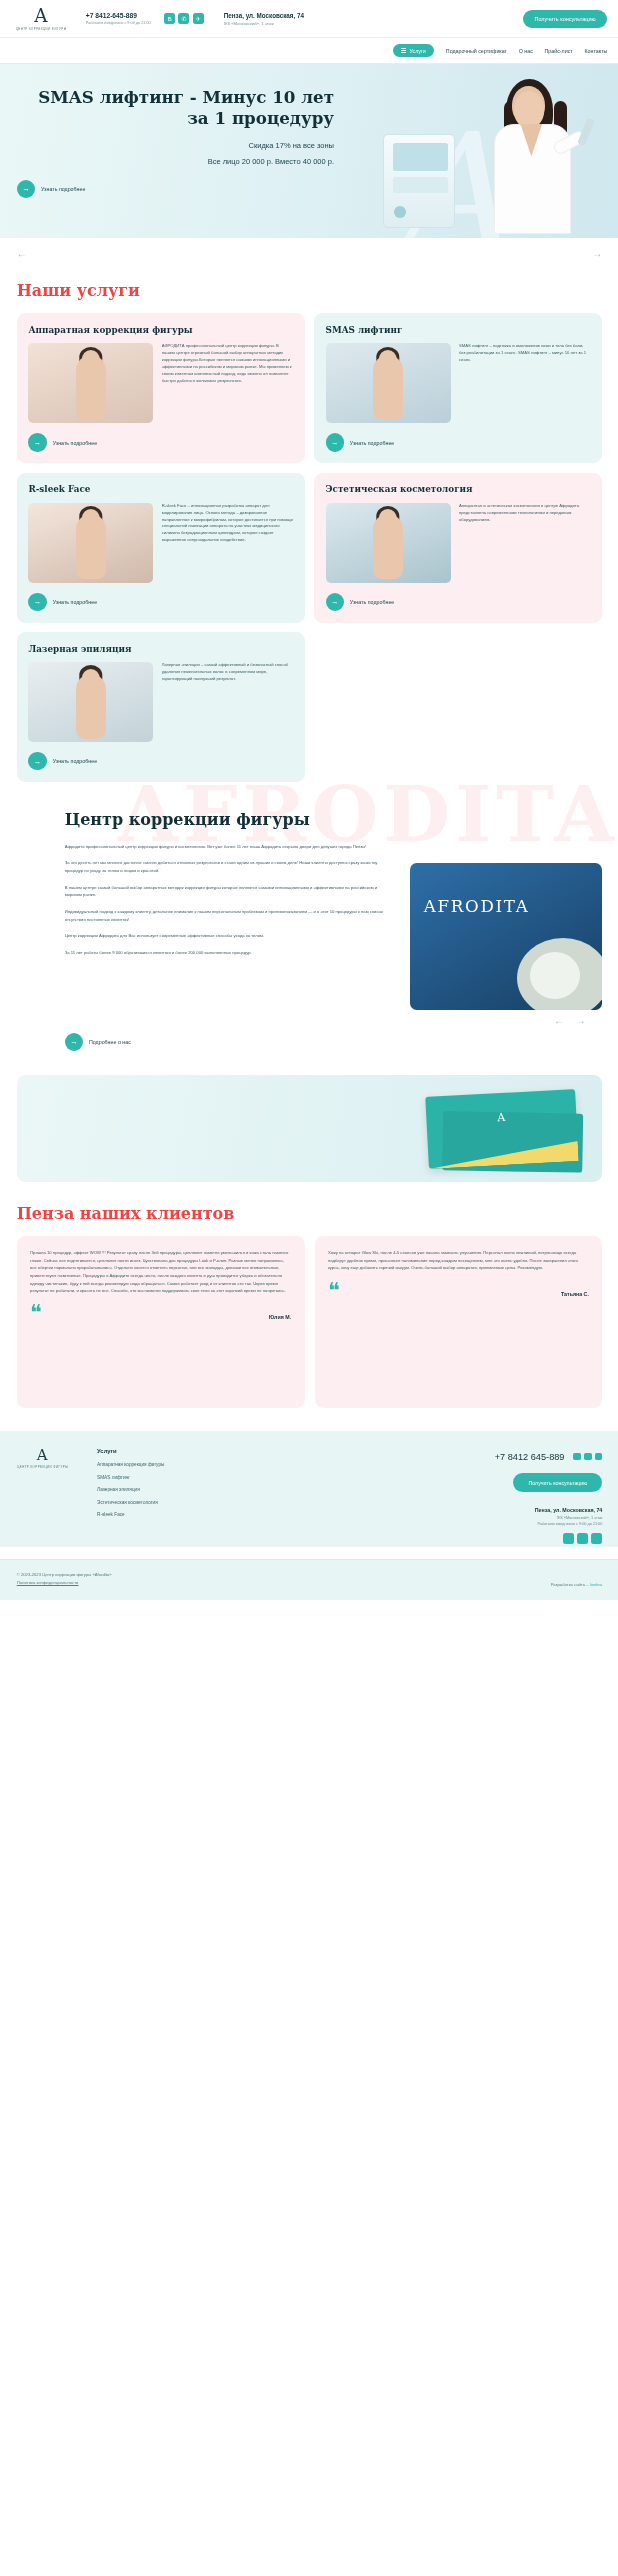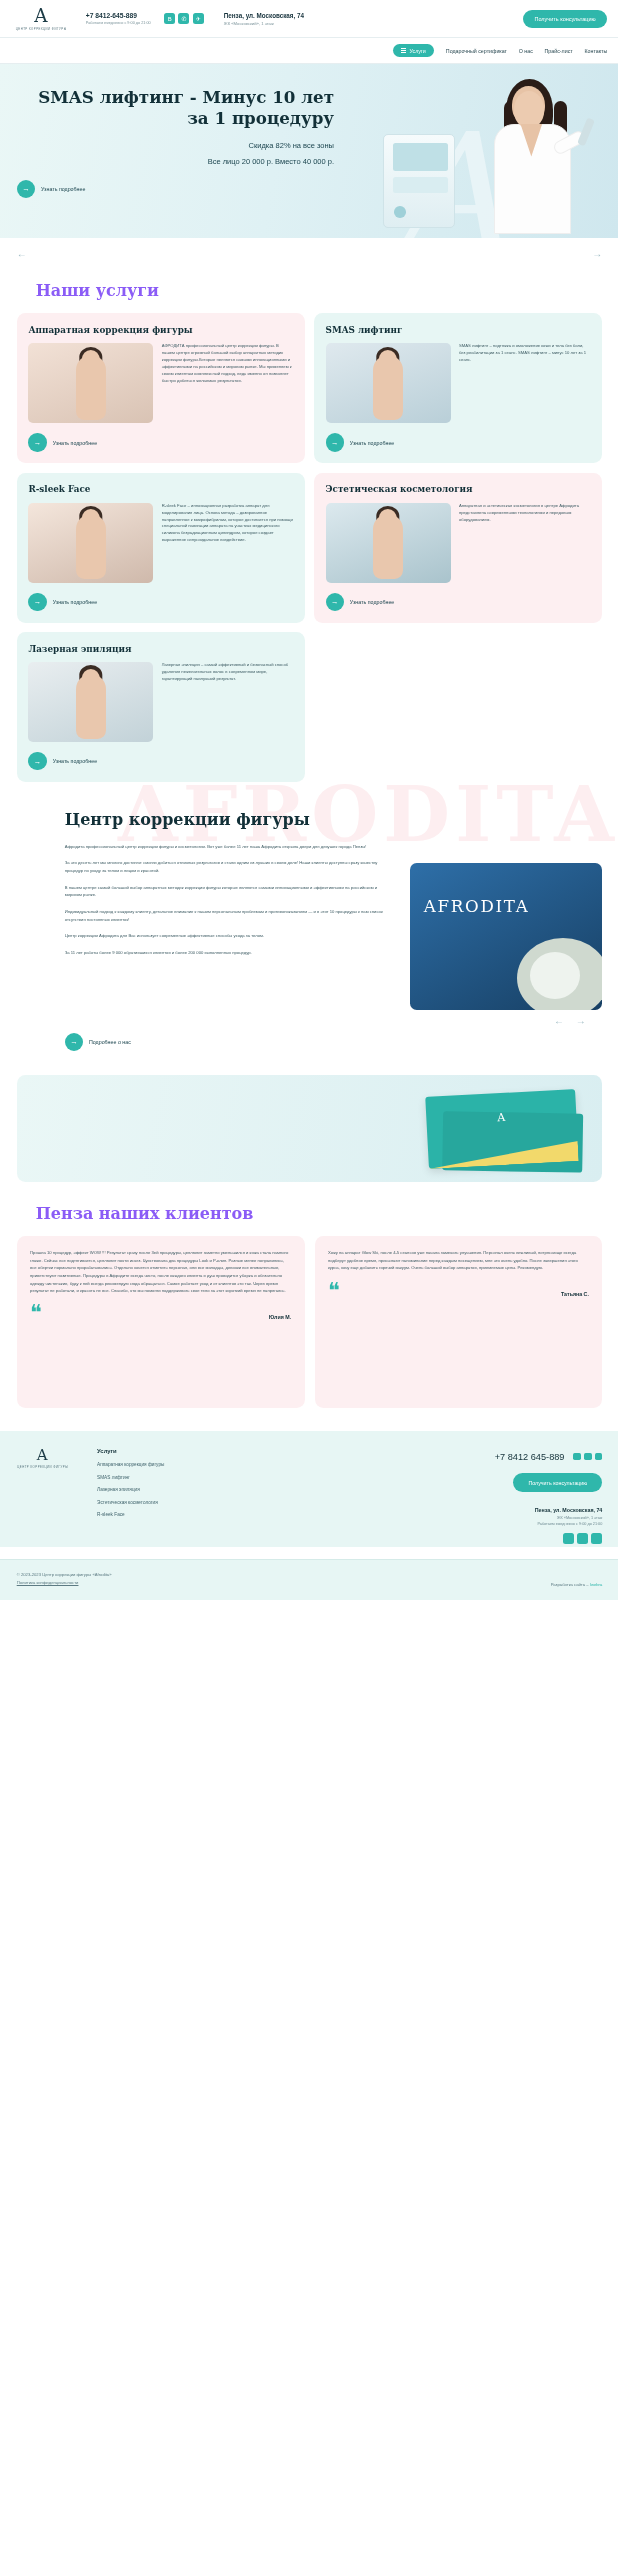--- a/index.html
+++ b/index.html
@@ -105,23 +105,22 @@
   .model .body { position: absolute; left: 11.7px; top: 43px; width: 77px; height: 110px; background: #fdfdfd; border-radius: 20px 20px 0 0; border: 0.8px solid #eee; z-index: 1;}
   .model .v { position:absolute; left:38px; top:43px; width:22px; height:33px; background:#e7c3a6; clip-path: polygon(50% 100%, 0 0, 100% 0); z-index:2;}
   .model .arm { position: absolute; right: 1.7px; top: 55px; width: 33px; height: 13.4px; background: #fdfdfd; border: 0.8px solid #eee; border-radius: 6.7px; transform: rotate(-28deg); z-index: 3;}
   .wand { position: absolute; right: -3.3px; top: 37px; width: 8.4px; height: 28px; background: #cfe0e4; border-radius: 3.3px; transform: rotate(22deg); z-index: 4;}
 
   .arrow-row { display: flex; justify-content: space-between; padding: 10px 16.7px 0; }
   .arrow { color: #9fbcc4; font-size: 10px; cursor: pointer; }
 
   
   h2.sec {
-    font-family: "DejaVu Serif", serif; font-size: 16px; color: #8b5cf6; font-weight: bold;
+    font-family: "DejaVu Serif", serif; font-size: 16px; color: #ef4444; font-weight: bold;
     padding: 22px 16.7px 13.4px;
-    margin-left: 19px;
   }
 
   
   .cards { display: flex; flex-wrap: wrap; gap: 9.2px; padding: 0 16.7px; }
   .card {
     width: 288px; border-radius: 8.4px; padding: 11.7px; position: relative;
     display: flex; flex-direction: column;
   }
   .card.pink { background: #fdeff1; }
   .card.mint { background: #e7f6f4; }
@@ -270,21 +269,21 @@
     <a href="#">Подарочный сертификат</a>
     <a href="#">О нас</a>
     <a href="#">Прайс-лист</a>
     <a href="#">Контакты</a>
   </div>
 
   <div class="hero">
     <div class="hero-script">A</div>
     <div class="hero-inner">
       <h1>SMAS лифтинг - Минус 10 лет за 1 процедуру</h1>
-      <div class="sub1">Скидка 82% на все зоны</div>
+      <div class="sub1">Скидка 17% на все зоны</div>
       <div class="sub2">Все лицо 20 000 р. Вместо 40 000 р.</div>
       <div class="circle-btn">
         <span class="circ">→</span>
         <span class="lbl">Узнать подробнее</span>
       </div>
     </div>
     <div class="hero-photo">
       <div class="machine">
         <div class="scr"></div>
           <div class="scr2"></div>

